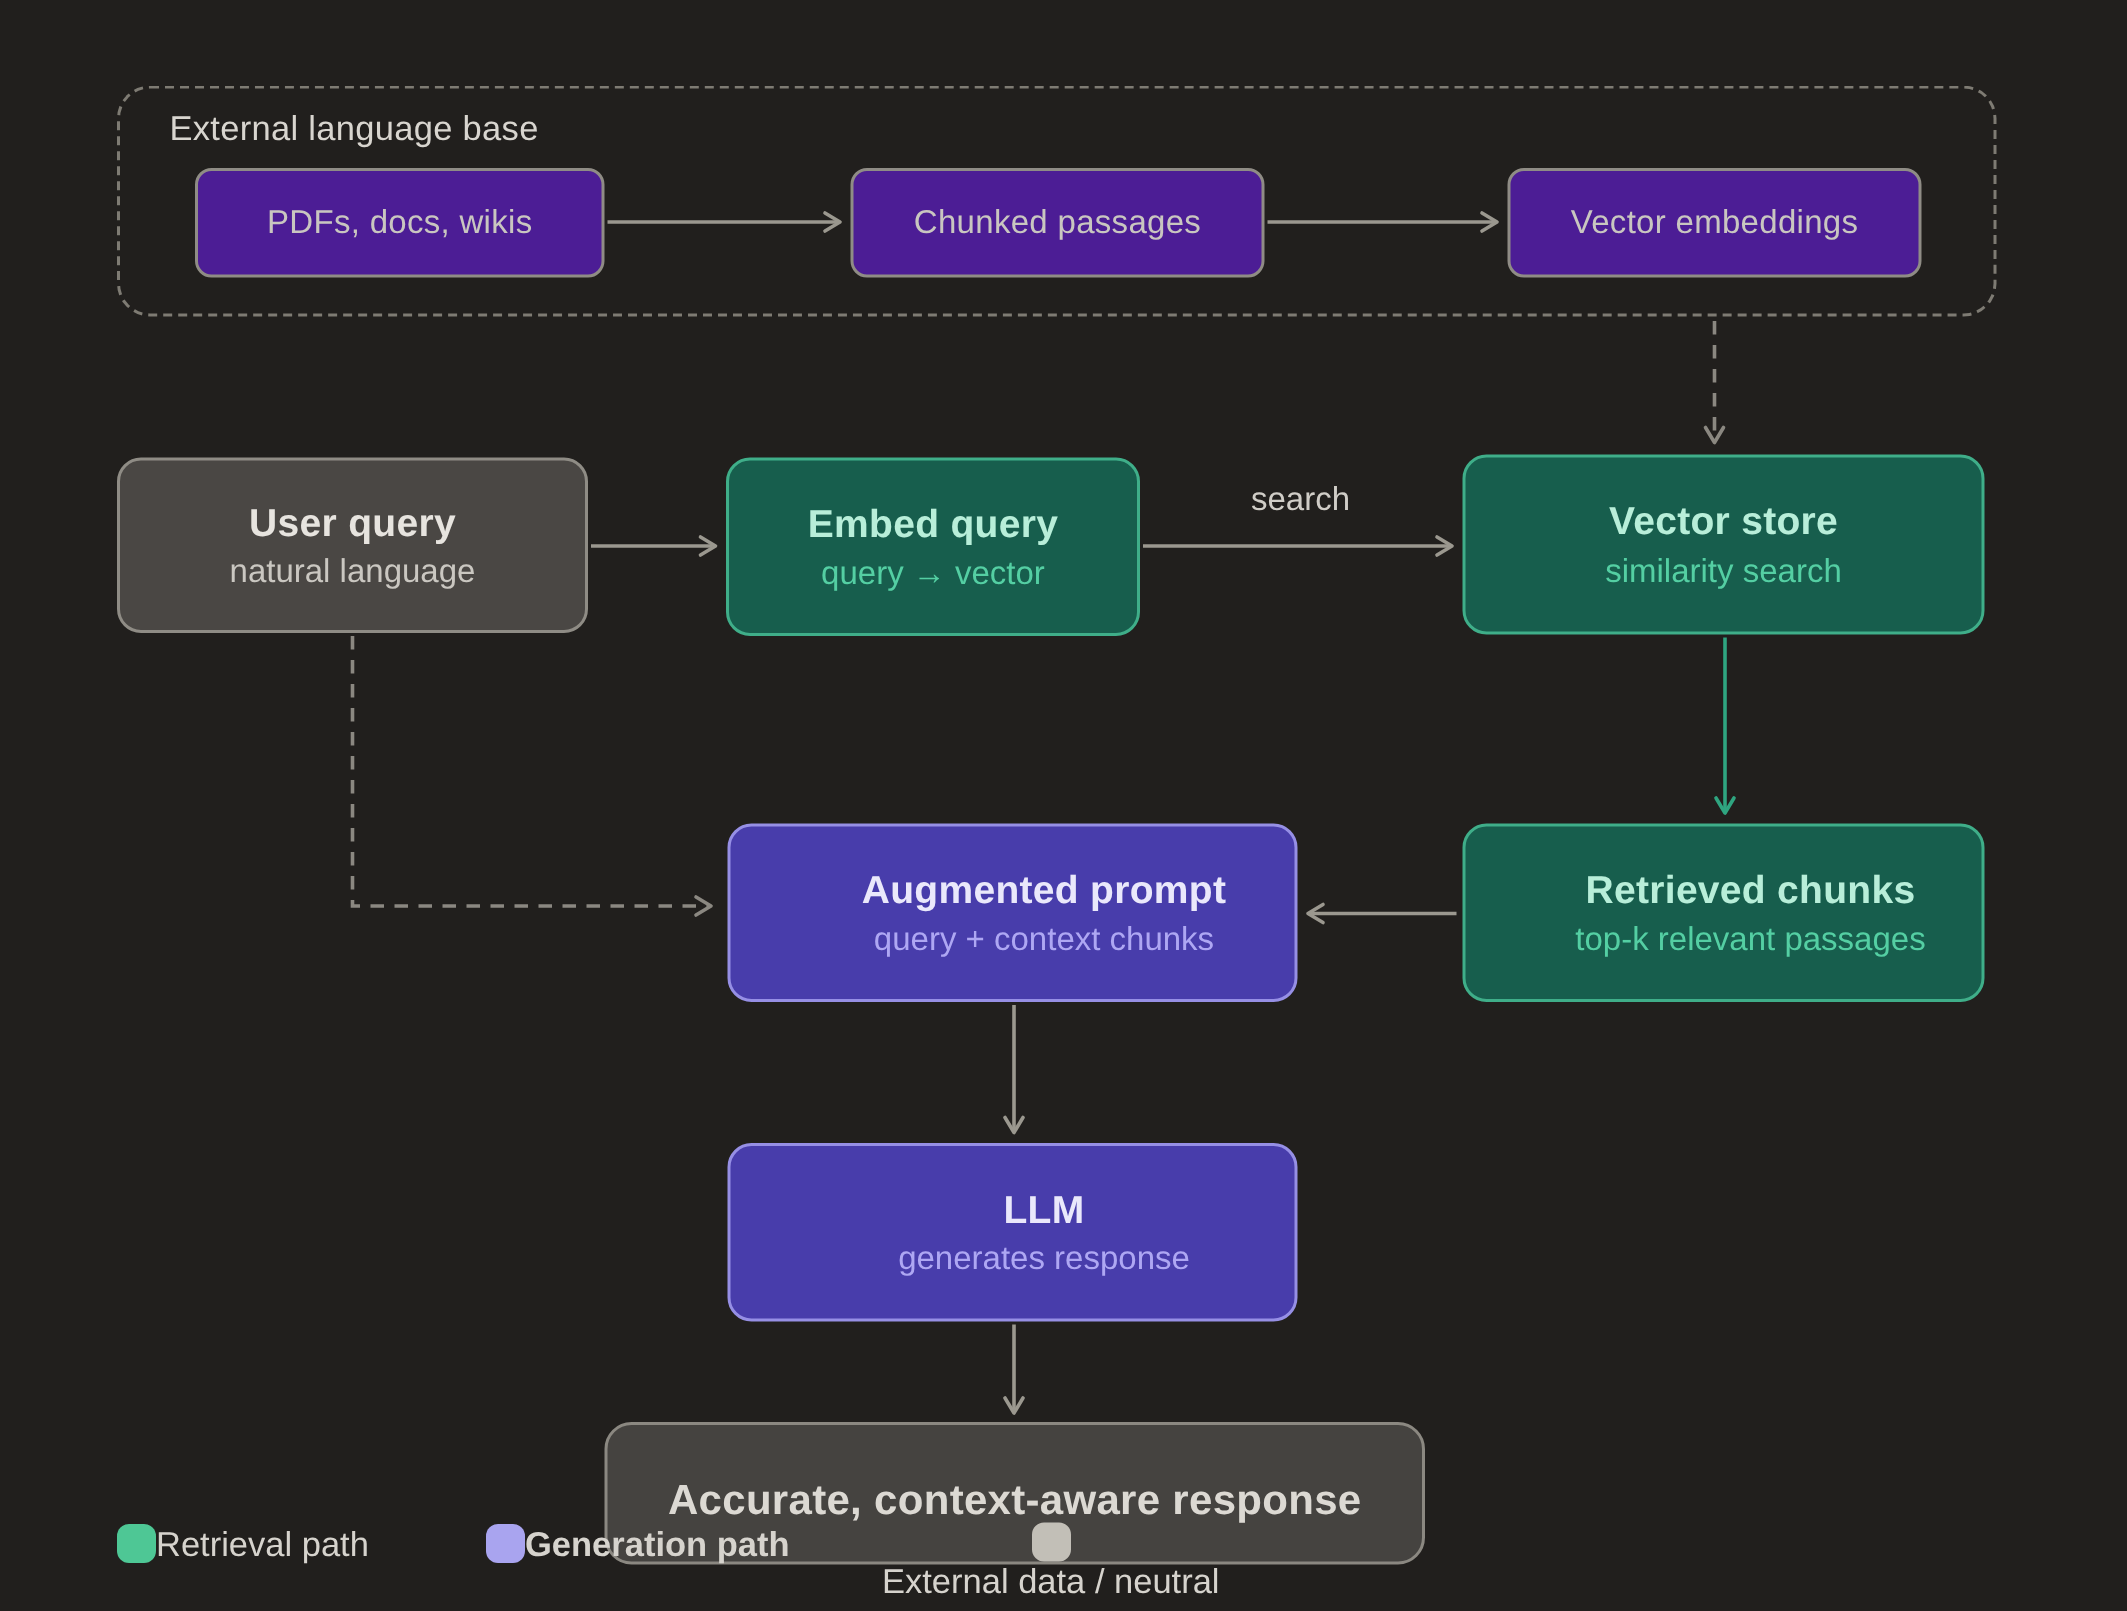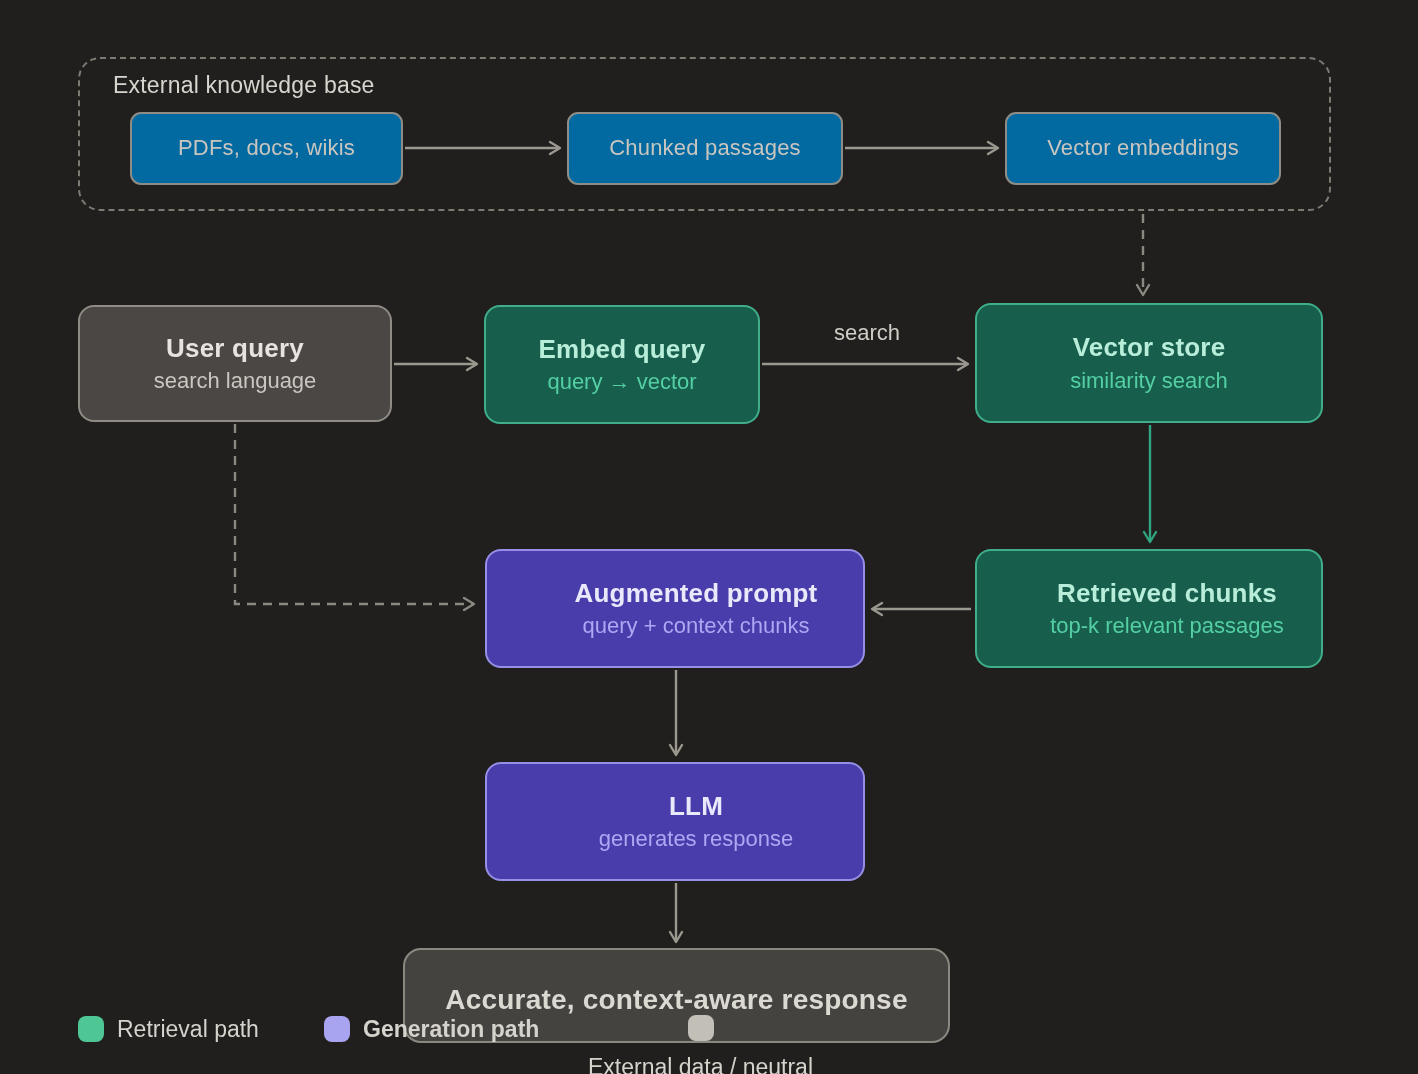--- a/index.html
+++ b/index.html
@@ -78,21 +78,21 @@
   .node.retrieval .sub   { color: #54cfa3; }
   .node.generation {
     background: #483dab;
     border-color: #968fe5;
     padding-left: 42px;
   }
   .node.generation .title { color: #eae8fb; }
   .node.generation .sub   { color: #aea7f3; }
   .kb-node {
     border-radius: 11px;
-    background: #0369a1;
+    background: #4c1d95;
     border: 2px solid #8f8c85;
     text-align: right;
   }
   .kb-node .title {
     font-size: 22px;
     font-weight: 400;
     color: #c9c6c0;
   }
   .edge-label {
     position: absolute;
@@ -128,21 +128,20 @@
     width: 100%; height: 100%;
     pointer-events: none;
     z-index: 3;
   }
   .legend-item {
     position: absolute;
     top: 1015px;
     height: 28px;
     display: flex;
     align-items: center;
-    gap: 13px;
     font-size: 23px;
     font-weight: 500;
     color: #d6d3cd;
     white-space: nowrap;
   }
   .legend-item .swatch {
     width: 26px;
     height: 26px;
     border-radius: 8px;
     flex: 0 0 auto;
@@ -184,35 +183,35 @@
     <path d="M971 609 H874" fill="none" stroke="#9b988f" stroke-width="2.4" marker-end="url(#chevGray)"></path>
 
     <path d="M235 424 V604 H472" fill="none" stroke="#8b8881" stroke-width="2.4" stroke-dasharray="9 7" marker-end="url(#chevDash)"></path>
 
     <path d="M676 670 V753" fill="none" stroke="#9b988f" stroke-width="2.4" marker-end="url(#chevGray)"></path>
 
     <path d="M676 883 V940" fill="none" stroke="#9b988f" stroke-width="2.4" marker-end="url(#chevGray)"></path>
   </svg>
 
   <div class="kb-container"></div>
-  <div class="kb-label">External knowledge base</div>
+  <div class="kb-label">External language base</div>
 
   <div class="node kb-node" style="left:130px; top:112px; width:273px; height:73px;">
     <div class="title">PDFs, docs, wikis</div>
   </div>
   <div class="node kb-node" style="left:567px; top:112px; width:276px; height:73px;">
     <div class="title">Chunked passages</div>
   </div>
   <div class="node kb-node" style="left:1005px; top:112px; width:276px; height:73px;">
     <div class="title">Vector embeddings</div>
   </div>
 
   <div class="node neutral" style="left:78px; top:305px; width:314px; height:117px;">
     <div class="title">User query</div>
-    <div class="sub">search language</div>
+    <div class="sub">natural language</div>
   </div>
 
   <div class="node retrieval" style="left:484px; top:305px; width:276px; height:119px;">
     <div class="title">Embed query</div>
     <div class="sub">query → vector</div>
   </div>
 
   <div class="edge-label">search</div>
 
   <div class="node retrieval" style="left:975px; top:303px; width:348px; height:120px;">

